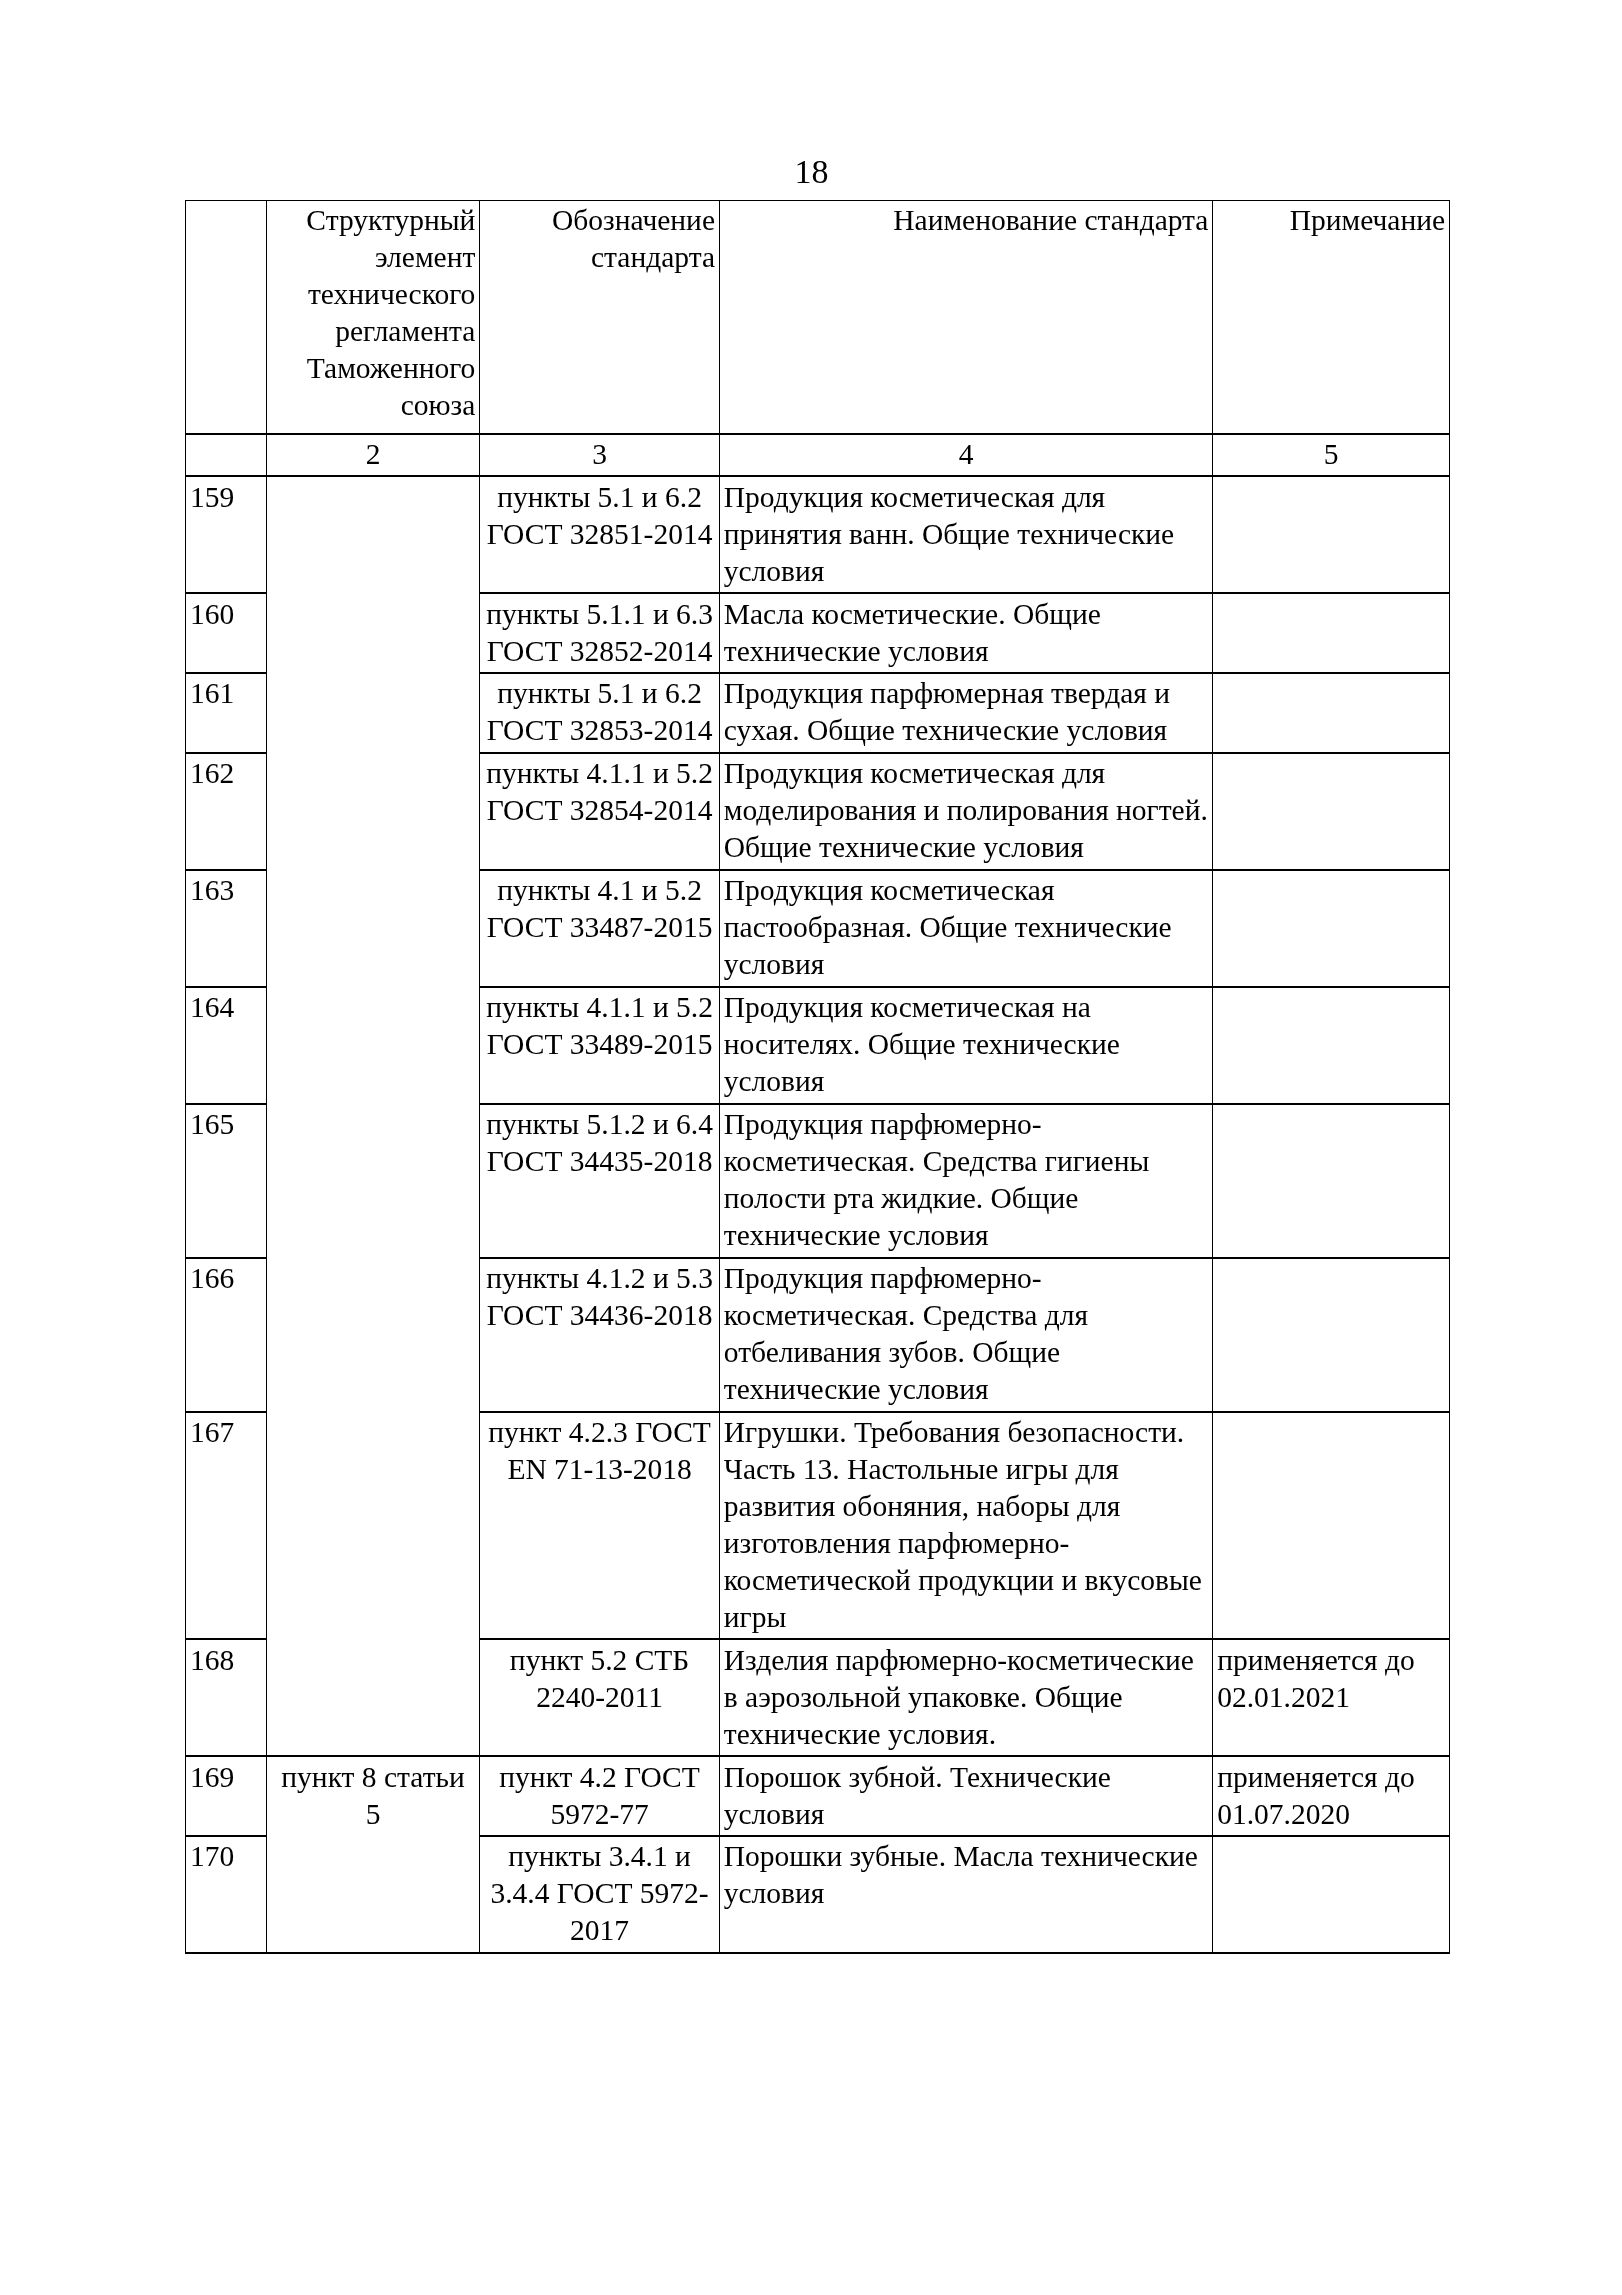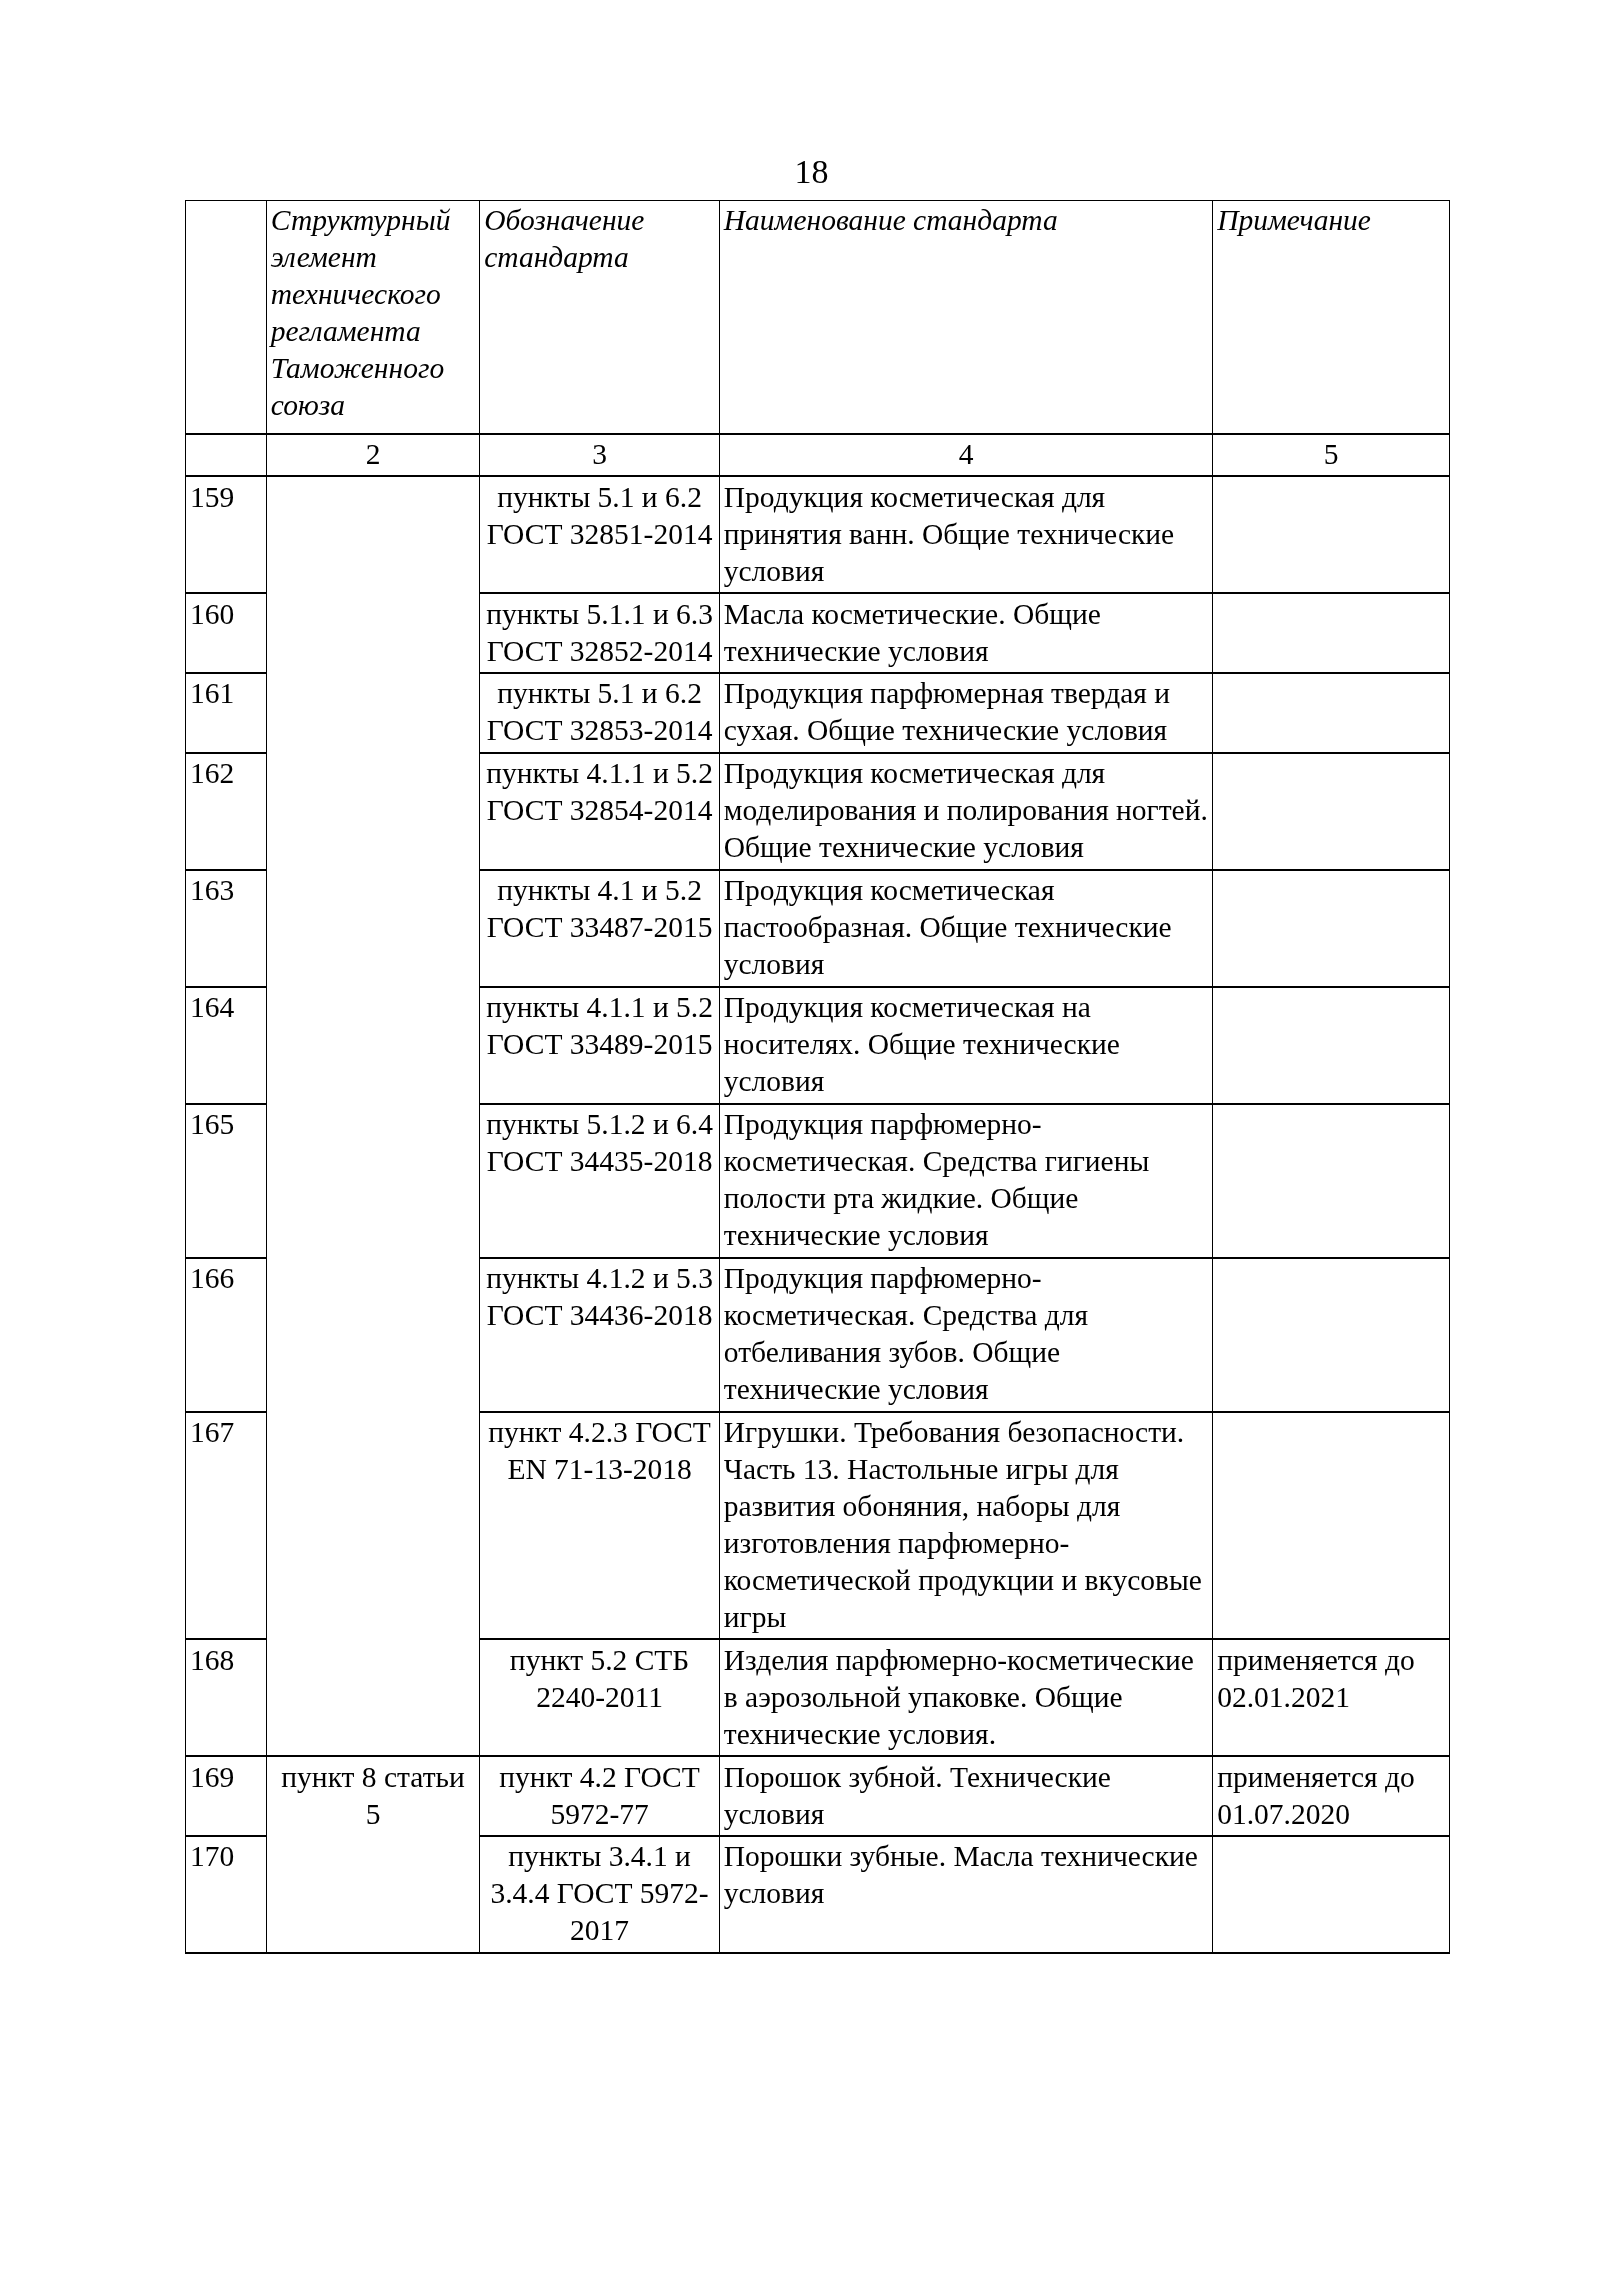--- a/index.html
+++ b/index.html
@@ -13,21 +13,21 @@
   }
   table.std {
     position: absolute; left: 185px; top: 200px; width: 1265px;
     border-collapse: collapse; table-layout: fixed;
     font-size: 29.5px; line-height: 37px;
   }
   table.std td, table.std th {
     border: 1.3px solid #000; vertical-align: top; padding: 1.3px 3.9px 2.6px 3.9px;
     font-weight: normal;
   }
-  table.std th { text-align: left; font-style: italic; }
+  table.std th { text-align: right; }
   .c1 { width: 80px; }
   .c2 { width: 211px; }
   .c3 { width: 237px; }
   .c4 { width: 488px; }
   .c5 { width: 234px; }
   .num-row td { text-align: center; }
   .center { text-align: center; margin-left: 13px; }
   .left { text-align: left; margin-left: 28px; }
   td.struct { text-align: center; }
   tr.thick td { border-top-width: 2.6px; }

